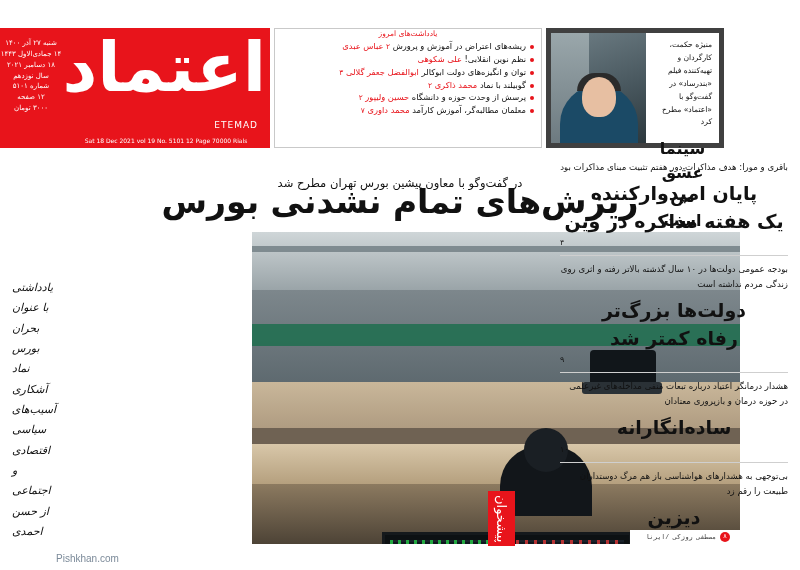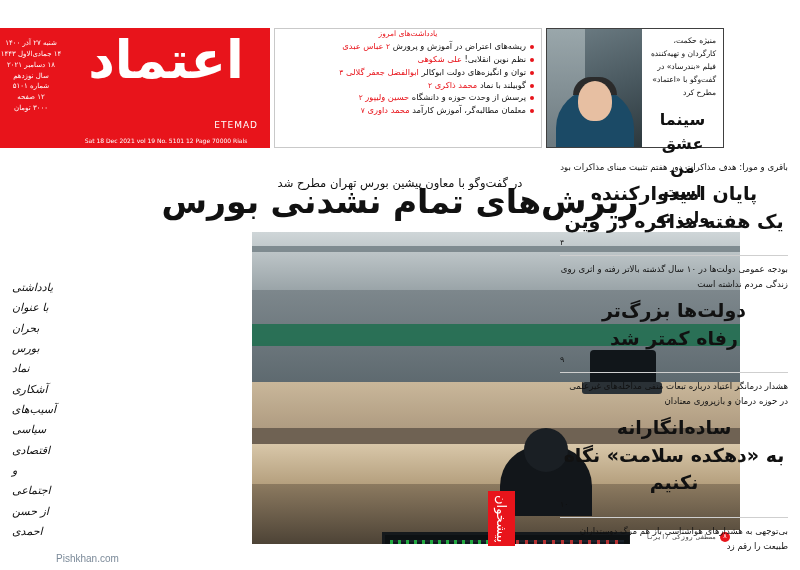--- a/index.html
+++ b/index.html
@@ -24,21 +24,21 @@
   .logo-date{
     width:62px;height:100%;color:#fff;font-size:7px;line-height:1.55;
     text-align:center;padding-top:10px;box-sizing:border-box;
   }
   .logo-date div{white-space:nowrap;}
   .logo-word{
     flex:1;height:100%;position:relative;color:#fff;
   }
   .logo-word .etemad-fa{
     position:absolute;top:6px;right:4px;left:4px;
-    font-size:52px;font-weight:bold;text-align:center;
+    font-size:68px;font-weight:bold;text-align:center;
     font-family:"DejaVu Sans","Liberation Sans",sans-serif;
     letter-spacing:-2px;line-height:1;
   }
   .logo-word .etemad-en{
     position:absolute;bottom:18px;right:12px;font-size:9px;letter-spacing:1px;
   }
   .logo-word .issue-line{
     position:absolute;bottom:4px;right:6px;left:6px;font-size:6px;
     text-align:center;direction:ltr;
   }
@@ -58,21 +58,21 @@
   }
   .center-list li:before{
     content:"";position:absolute;right:1px;top:5px;
     width:4px;height:4px;background:#e8141b;border-radius:50%;
   }
   .center-list li .num{color:#e8141b;font-size:7.5px;}
   .center-list li .byline{color:#e8141b;}
 
   
   .top-feature{
-    flex:1;height:120px;border:1px solid #404040;box-sizing:border-box;
+    flex:1;height:120px;border:5px solid #404040;box-sizing:border-box;
     position:relative;background:#fff;display:flex;flex-direction:row-reverse;
   }
   .tf-photo{
     width:95px;height:100%;overflow:hidden;position:relative;background:#5c6b73;
   }
   .tf-photo .bg{position:absolute;inset:0;background:linear-gradient(160deg,#6f7f86 0%,#49585f 55%,#2c383d 100%);}
   .tf-photo .wall{position:absolute;left:0;top:0;width:40%;height:100%;background:linear-gradient(180deg,#9aa7ab,#6d7a80);}
   .tf-photo .scarf{
     position:absolute;bottom:0;left:50%;transform:translateX(-50%);
     width:78px;height:58px;background:#1b4a66;border-radius:42px 42px 0 0;
@@ -306,21 +306,20 @@
     <div class="news">
       <div class="kicker">بودجه عمومی دولت‌ها در ۱۰ سال گذشته بالاتر رفته و اثری روی زندگی مردم نداشته است</div>
       <div class="title">دولت‌ها بزرگ‌تر</div>
       <div class="title">رفاه کمتر شد</div>
       <div class="pg">۹</div>
     </div>
 
     <div class="news">
       <div class="kicker">هشدار درمانگر اعتیاد درباره تبعات منفی مداخله‌های غیرعلمی در حوزه درمان و بازپروری معتادان</div>
       <div class="title">ساده‌انگارانه</div>
-      <div class="title">به «دهکده سلامت» نگاه نکنیم</div>
       <div class="pg">۱۰</div>
     </div>
 
     <div class="news">
       <div class="kicker">بی‌توجهی به هشدارهای هواشناسی باز هم مرگ دوستداران طبیعت را رقم زد</div>
       <div class="title">دیزین</div>
 
     </div>
 
   </div>

